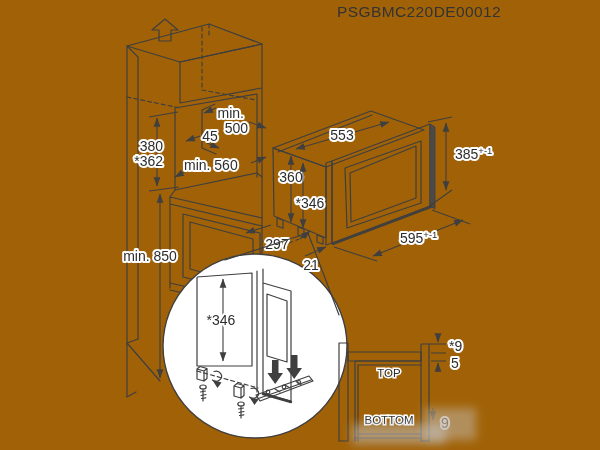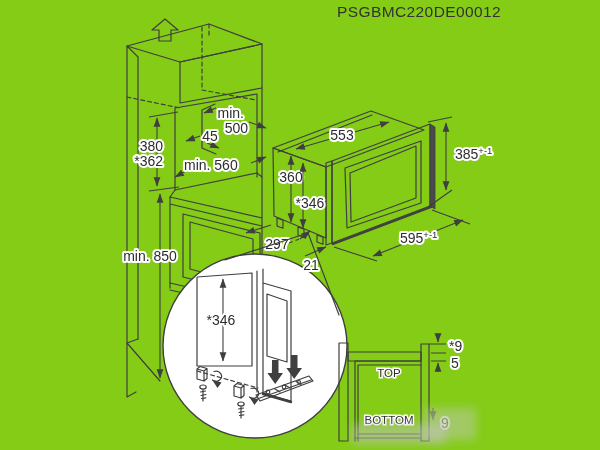--- a/index.html
+++ b/index.html
@@ -1,16 +1,16 @@
 <!DOCTYPE html>
 <html><head>
 <meta charset="utf-8">
 <style>
   html,body{margin:0;padding:0;background:#ffffff;}
-  .stage{position:relative;width:600px;height:450px;background:#84cc16;overflow:hidden;}
+  .stage{position:relative;width:600px;height:450px;background:#a16207;overflow:hidden;}
   svg{display:block;}
   .ln{stroke:#3f3f3f;stroke-width:1.2;fill:none;stroke-linejoin:round;stroke-linecap:round;}
   .thk{stroke-width:2.4;}
   .dash{stroke-dasharray:4 3;}
   .dimline{stroke:#3f3f3f;stroke-width:1.1;fill:none;}
   .fillshape{fill:#3f3f3f;stroke:none;}
   .darkface{fill:#4a4a4a;stroke:#3f3f3f;stroke-width:.8;}
   text{font-family:"Liberation Sans","DejaVu Sans",sans-serif;fill:#2d2d2d;}
   .dim{font-size:14px;paint-order:stroke;stroke:#ffffff;stroke-width:4px;stroke-linejoin:round;}
   .sup{font-size:9.5px;}

